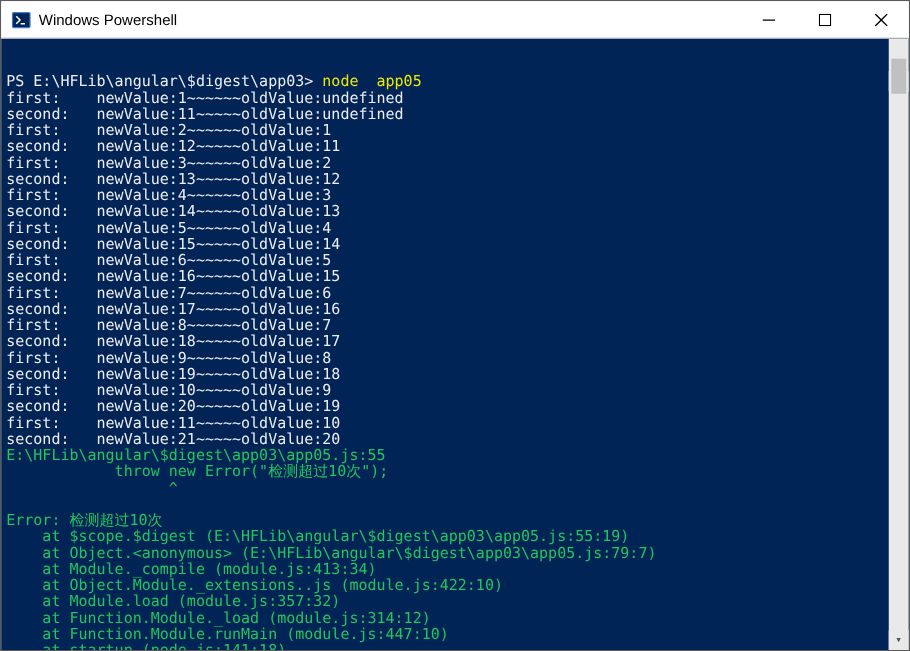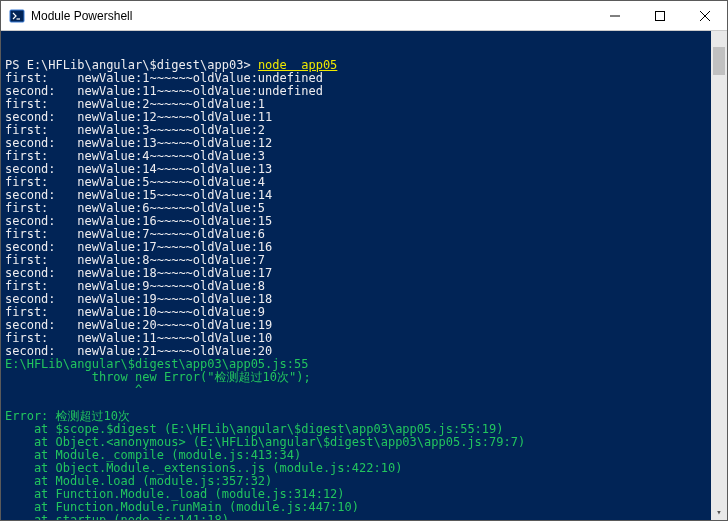--- a/index.html
+++ b/index.html
@@ -55,21 +55,21 @@
     color: #eeedf0;
     font-family: "NSimSun", "SimSun", Consolas, monospace;
     font-size: 12px;
     line-height: 13px;
     padding: 2px 4px;
     white-space: pre;
     overflow: hidden;
     position: relative;
   }
   .line { white-space: pre; }
-  .yellow { color: #eee800; text-decoration: underline; }
+  .yellow { color: #eee800; }
   .red { color: #22c55e; }
   .scrollbar {
     position: absolute;
     right: 0; top: 0; bottom: 0;
     width: 16px;
     background: #e9e9e9;
   }
   .sb-btn {
     height: 16px;
     background: #e9e9e9;
@@ -92,21 +92,21 @@
 
 <div class="window">
   <div class="titlebar">
     <span class="titlebar-icon">
       <svg width="16" height="16" viewBox="0 0 16 16">
         <rect x="1" y="2" width="14" height="12" rx="1" fill="#012456" stroke="#3a7bd5" stroke-width="1"></rect>
         <path d="M4 5 L7 8 L4 11" stroke="#fff" stroke-width="1.2" fill="none"></path>
         <path d="M7.5 11 L11 11" stroke="#fff" stroke-width="1.2"></path>
       </svg>
     </span>
-    <div class="title">Module Powershell</div>
+    <div class="title">Windows Powershell</div>
     <div class="win-controls">
       <div class="win-btn">
         <svg width="10" height="10">
             <line x1="0" y1="5" x2="10" y2="5" stroke="#000" stroke-width="1"></line>
           </svg>
       </div>
       <div class="win-btn">
         <svg width="10" height="10">
             <rect x="0.5" y="0.5" width="9" height="9" fill="none" stroke="#000" stroke-width="1"></rect>
           </svg>

